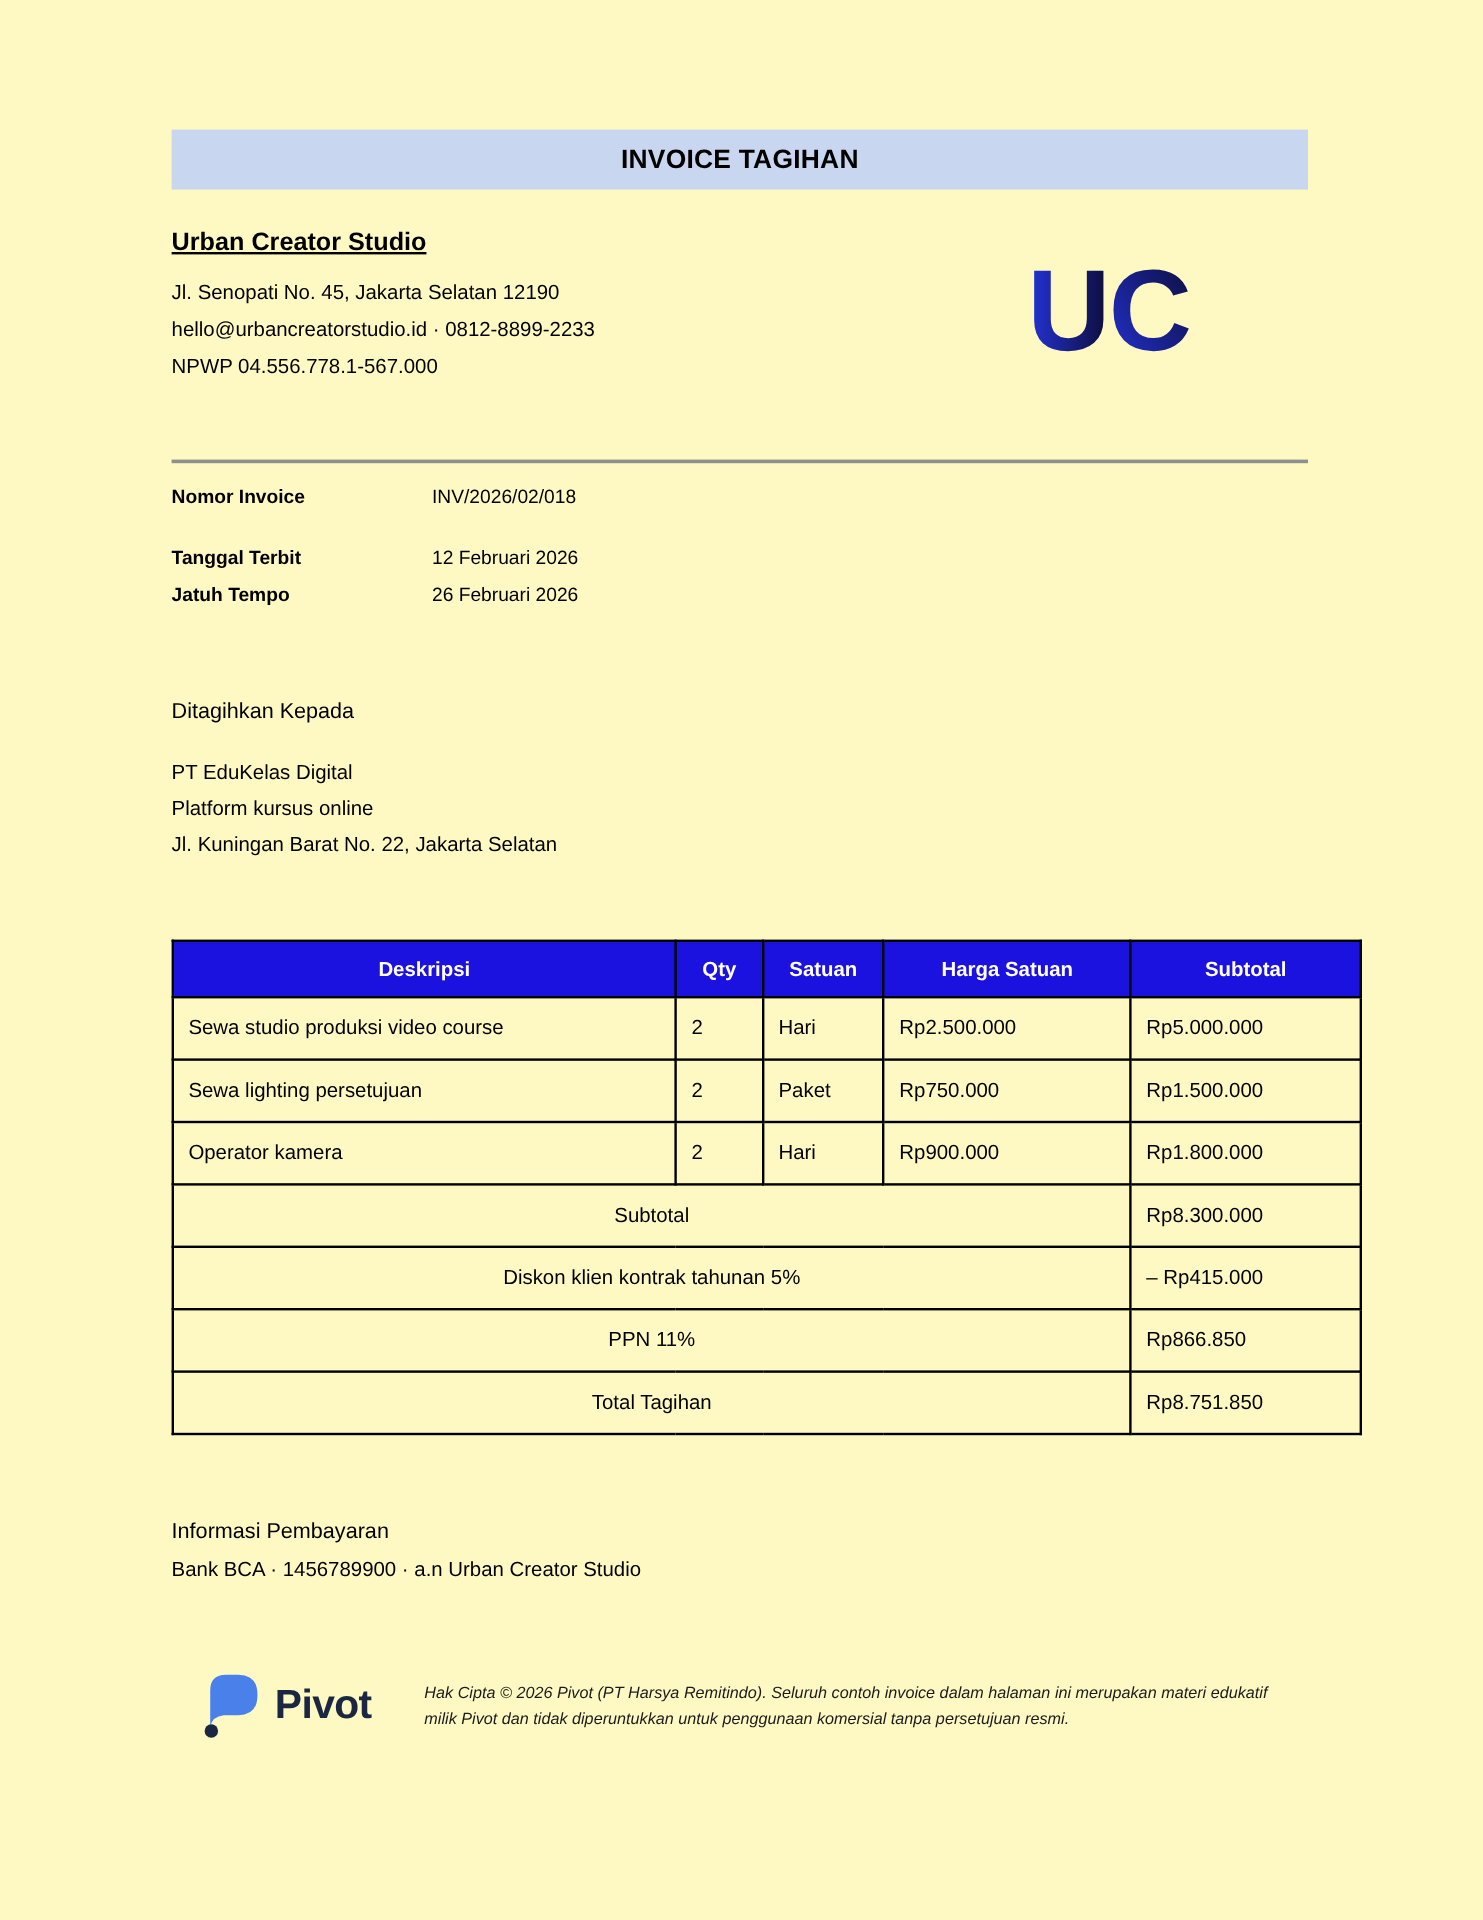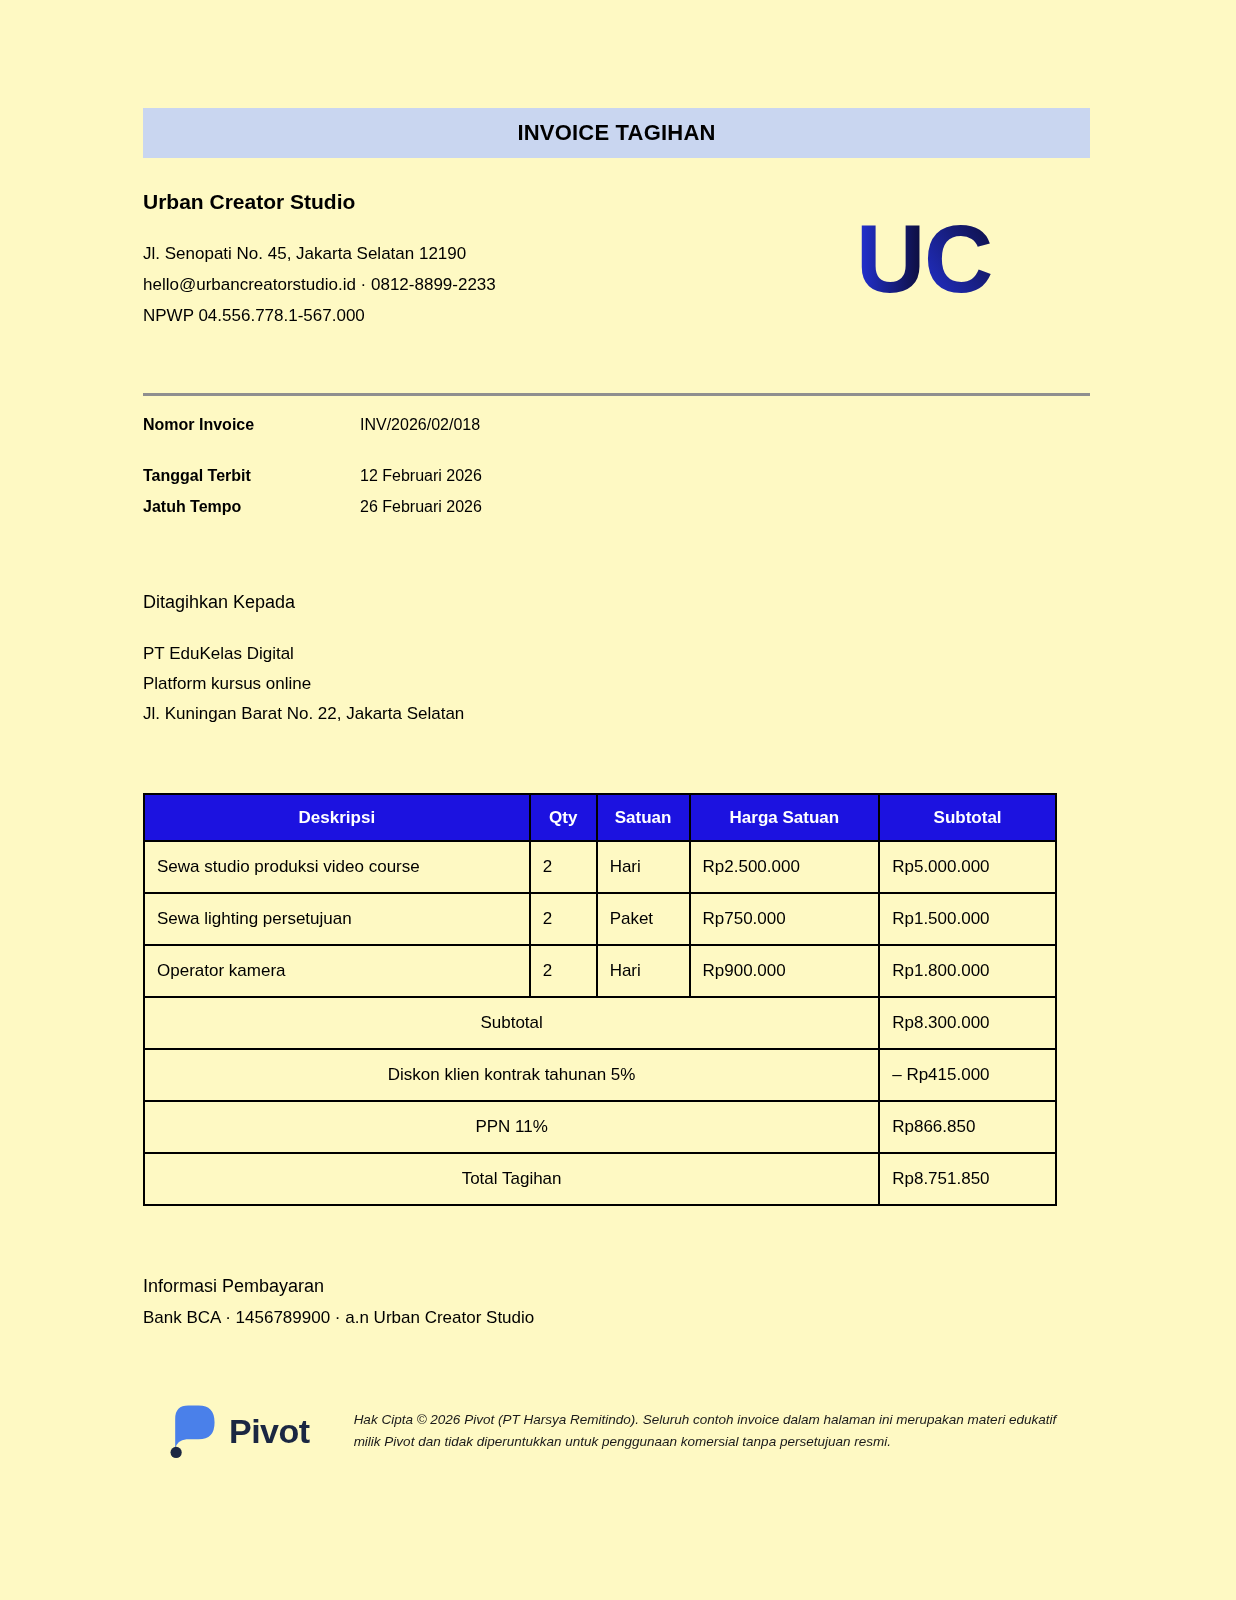--- a/index.html
+++ b/index.html
@@ -13,36 +13,36 @@
   html,body{background:#ffffff;}
   body{font-family:"Liberation Sans",sans-serif;color:#000;}
   .page{position:relative;width:1236px;height:1600px;background:#fef9c3;overflow:hidden;}
   .content{position:absolute;left:143px;top:0;width:947px;}
 
   .title-band{margin-top:108px;height:50px;background:var(--band-bg);
     display:flex;align-items:center;justify-content:center;}
   .title-band .title{font-size:22px;font-weight:bold;letter-spacing:.2px;}
 
   .company-block{margin-top:32px;display:flex;justify-content:space-between;align-items:flex-start;}
-  .company-name{font-size:21px;font-weight:bold;margin-bottom:24px;}
+  .company-name{font-size:21px;font-weight:bold;margin-bottom:14px;text-decoration:underline;}
   .company-line{font-size:17px;line-height:31px;}
   .uc-logo{margin-top:18px;margin-right:92px;}
 
   .divider{margin-top:62px;height:3px;background:var(--divider);width:100%;}
 
   .meta{margin-top:13px;font-size:16px;}
   .meta-row{display:flex;line-height:31px;}
   .meta-label{width:217px;font-weight:bold;}
   .meta-gap{height:20px;}
 
   .billed{margin-top:70px;}
   .billed-heading{font-size:18px;font-weight:normal;}
   .billed-lines{margin-top:26px;font-size:17px;line-height:30px;}
 
-  table.items{margin-top:64px;width:914px;border-collapse:collapse;font-size:17px;}
+  table.items{margin-top:64px;width:992px;border-collapse:collapse;font-size:17px;}
   table.items th,table.items td{border:2px solid #000;}
   table.items th{background:var(--table-header-bg);color:#fff;font-weight:bold;
     text-align:center;height:47px;padding:0 6px;}
   table.items td{height:52px;padding:0 12px;text-align:left;vertical-align:middle;}
   table.items td.center{text-align:center;}
   .col-desc{width:387px;}.col-qty{width:67px;}.col-unit{width:93px;}
   .col-price{width:190px;}.col-sub{width:177px;}
 
   .payment{margin-top:64px;}
   .payment-heading{font-size:18px;font-weight:normal;line-height:32px;}

